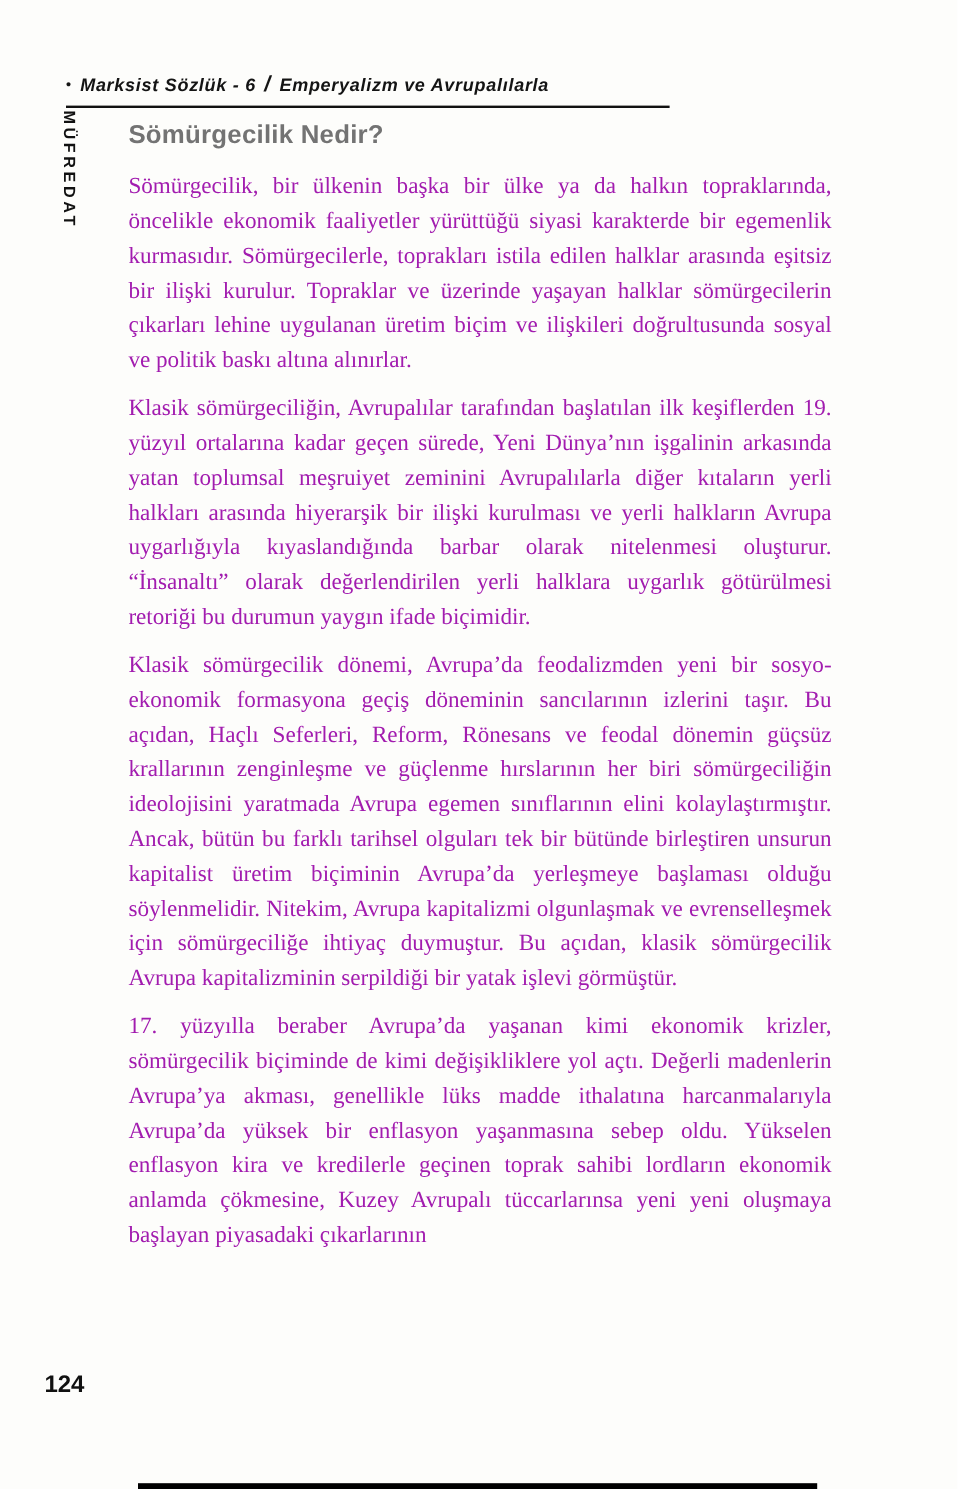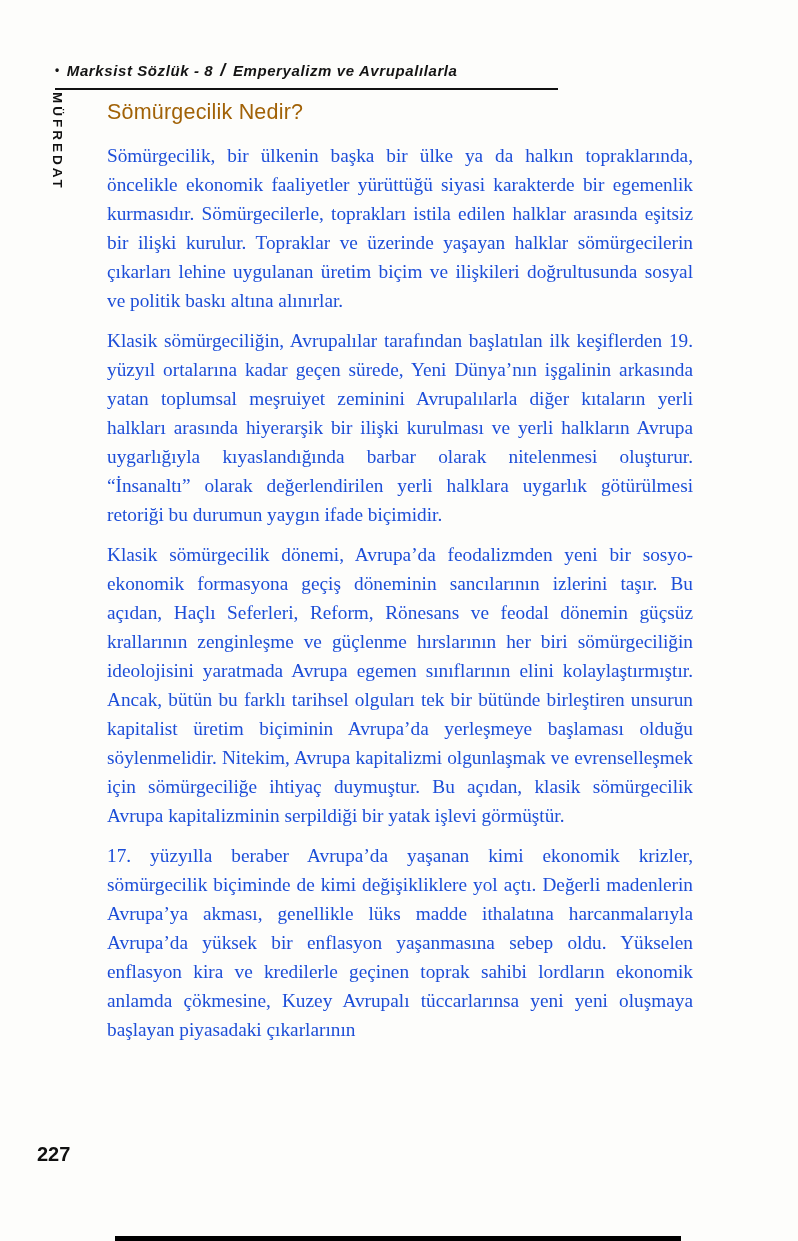--- a/index.html
+++ b/index.html
@@ -54,32 +54,32 @@
   }
   
   .content {
     position: absolute;
     left: 107px;
     top: 100px;
     width: 586px;
   }
   .article-title {
     font-size: 21.5px;
-    font-weight: normal;
+    font-weight: bold;
     letter-spacing: 0.2px;
     margin: 0 0 16px 0;
-    color: #a16207;
+    color: #737373;
   }
   .content p {
     font-family: "Liberation Serif", serif;
     font-size: 19.3px;
     line-height: 29px;
     text-align: justify;
     margin: 0;
-    color: #1d4ed8;
+    color: #a21caf;
   }
   .content p + p {
     margin-top: 11px;
     font-family: Liberation Serif, serif;
   }
   
   .page-number {
     position: absolute;
     left: 37px;
     top: 1143px;
@@ -97,32 +97,32 @@
     background: #000;
   }
 </style>
 </head>
 <body>
 
 <div class="page">
 
   <header class="running-header">
     <span class="bullet">•</span>
-    <span class="series">Marksist Sözlük - 8</span>
+    <span class="series">Marksist Sözlük - 6</span>
     <span class="sep">/</span>
     <span class="chapter">Emperyalizm ve Avrupalılarla</span>
   </header>
 
   <div class="vertical-label">MÜFREDAT</div>
 
   <main class="content">
     <h1 class="article-title">Sömürgecilik Nedir?</h1>
     <p>Sömürgecilik, bir ülkenin başka bir ülke ya da halkın topraklarında, öncelikle ekonomik faaliyetler yürüttüğü siyasi karakterde bir egemenlik kurmasıdır. Sömürgecilerle, toprakları istila edilen halklar arasında eşitsiz bir ilişki kurulur. Topraklar ve üzerinde yaşayan halklar sömürgecilerin çıkarları lehine uygulanan üretim biçim ve ilişkileri doğrultusunda sosyal ve politik baskı altına alınırlar.</p>
     <p>Klasik sömürgeciliğin, Avrupalılar tarafından başlatılan ilk keşiflerden 19. yüzyıl ortalarına kadar geçen sürede, Yeni Dünya’nın işgalinin arkasında yatan toplumsal meşruiyet zeminini Avrupalılarla diğer kıtaların yerli halkları arasında hiyerarşik bir ilişki kurulması ve yerli halkların Avrupa uygarlığıyla kıyaslandığında barbar olarak nitelenmesi oluşturur. “İnsanaltı” olarak değerlendirilen yerli halklara uygarlık götürülmesi retoriği bu durumun yaygın ifade biçimidir.</p>
     <p>Klasik sömürgecilik dönemi, Avrupa’da feodalizmden yeni bir sosyo-ekonomik formasyona geçiş döneminin sancılarının izlerini taşır. Bu açıdan, Haçlı Seferleri, Reform, Rönesans ve feodal dönemin güçsüz krallarının zenginleşme ve güçlenme hırslarının her biri sömürgeciliğin ideolojisini yaratmada Avrupa egemen sınıflarının elini kolaylaştırmıştır. Ancak, bütün bu farklı tarihsel olguları tek bir bütünde birleştiren unsurun kapitalist üretim biçiminin Avrupa’da yerleşmeye başlaması olduğu söylenmelidir. Nitekim, Avrupa kapitalizmi olgunlaşmak ve evrenselleşmek için sömürgeciliğe ihtiyaç duymuştur. Bu açıdan, klasik sömürgecilik Avrupa kapitalizminin serpildiği bir yatak işlevi görmüştür.</p>
     <p>17. yüzyılla beraber Avrupa’da yaşanan kimi ekonomik krizler, sömürgecilik biçiminde de kimi değişikliklere yol açtı. Değerli madenlerin Avrupa’ya akması, genellikle lüks madde ithalatına harcanmalarıyla Avrupa’da yüksek bir enflasyon yaşanmasına sebep oldu. Yükselen enflasyon kira ve kredilerle geçinen toprak sahibi lordların ekonomik anlamda çökmesine, Kuzey Avrupalı tüccarlarınsa yeni yeni oluşmaya başlayan piyasadaki çıkarlarının</p>
   </main>
 
-  <div class="page-number">227</div>
+  <div class="page-number">124</div>
 
   <div class="bottom-bar"></div>
 
 </div>
 
 </body></html>

